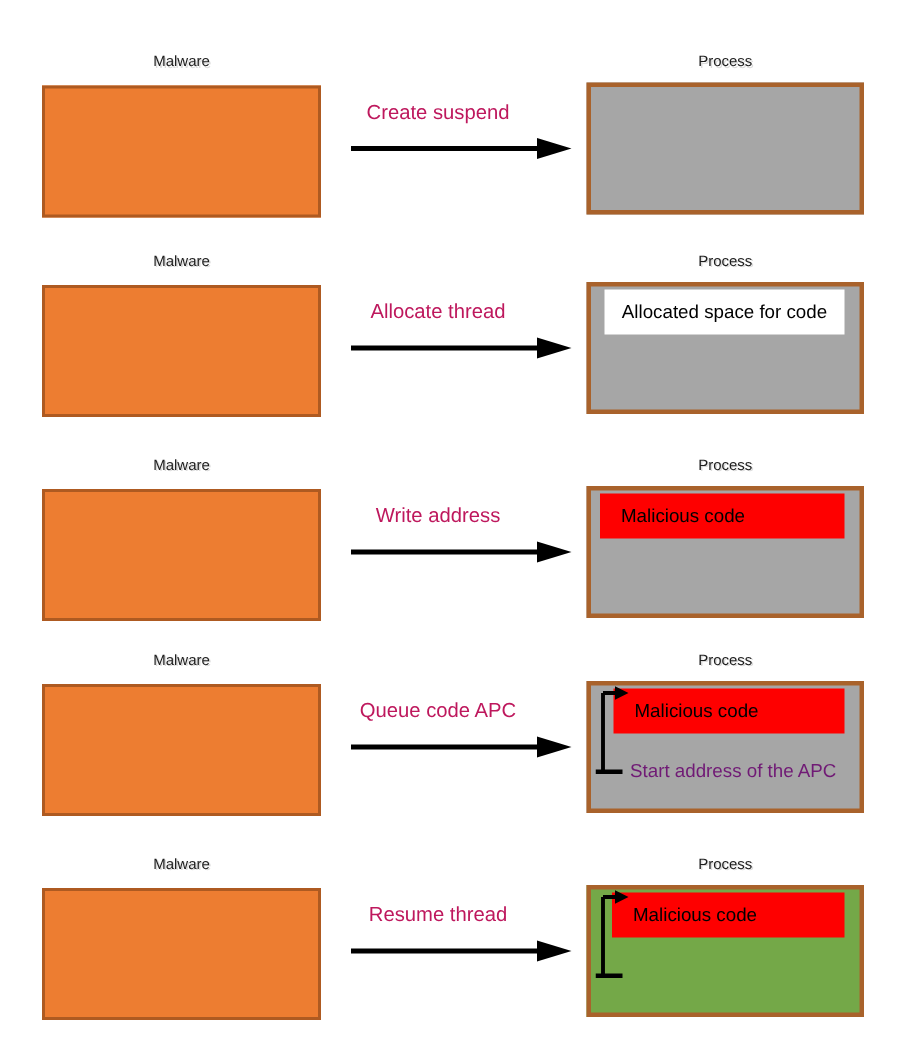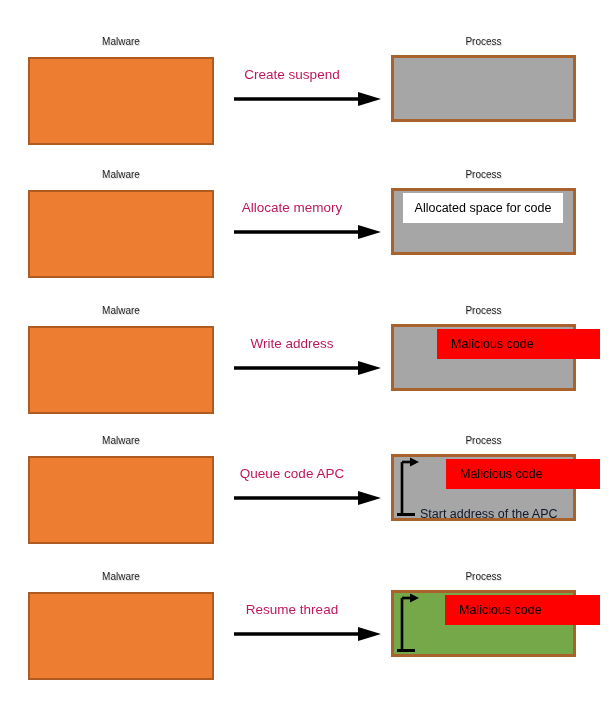--- a/index.html
+++ b/index.html
@@ -14,40 +14,40 @@
     text-shadow:1px 1px 0 rgba(190,190,190,.55);
     white-space:nowrap;
   }
   .malware-label{left:28px;width:186px;}
   .process-label{left:391px;width:185px;}
   .malware-box{
     position:absolute;left:28px;top:2px;width:186px;height:88px;
     box-sizing:border-box;background:var(--orange);border:2px solid var(--orange-border);
   }
   .process-box{
-    position:absolute;left:391px;top:0;width:185px;height:67px;
+    position:absolute;left:391px;top:0;width:185px;height:88px;
     box-sizing:border-box;border:3px solid var(--process-border);
   }
   .process-box.gray{background:var(--gray);}
   .process-box.green{background:var(--green);}
   .arrow-caption{
     position:absolute;left:216px;top:12px;width:152px;height:18px;
     text-align:center;font-size:13.5px;color:#be185d;white-space:nowrap;
   }
   .arrow-svg{position:absolute;left:233px;top:35px;}
   .inner-box{
     position:absolute;box-sizing:border-box;height:30px;
     font-size:12.5px;color:#000;white-space:nowrap;overflow:hidden;
   }
   .inner-box.white{background:#ffffff;text-align:center;line-height:30px;}
-  .inner-box.red{background:var(--red);line-height:30px;padding-left:14px;margin-left:37px;}
+  .inner-box.red{background:var(--red);line-height:30px;padding-left:14px;}
   .connector-svg{position:absolute;left:3px;top:0;}
   .connector-label{
     position:absolute;left:26px;top:50px;height:15px;line-height:15px;
-    font-size:12.5px;color:#0f172a;white-space:nowrap;
+    font-size:12.5px;color:#701a75;white-space:nowrap;
   }
 </style>
 </head>
 <body>
 
 <div id="canvas">
   <div class="row" style="top: 55px;">
     <div class="shape-label malware-label">Malware</div>
     <div class="malware-box"></div>
 
@@ -62,21 +62,21 @@
       
       
       
     </div>
   </div>
 
   <div class="row" style="top: 188px;">
     <div class="shape-label malware-label">Malware</div>
     <div class="malware-box"></div>
 
-    <div class="arrow-caption">Allocate memory</div>
+    <div class="arrow-caption">Allocate thread</div>
     <svg class="arrow-svg" width="150" height="18" viewBox="0 0 150 18">
       <line x1="1" y1="9" x2="127" y2="9" stroke="#000" stroke-width="3.4"></line>
       <polygon points="125,2 125,16 148,9" fill="#000"></polygon>
     </svg>
 
     <div class="shape-label process-label">Process</div>
     <div class="process-box gray">
       <div class="inner-box white" style="left: 9px; top: 2px; width: 160px;">Allocated space for code</div>
 
     </div>

